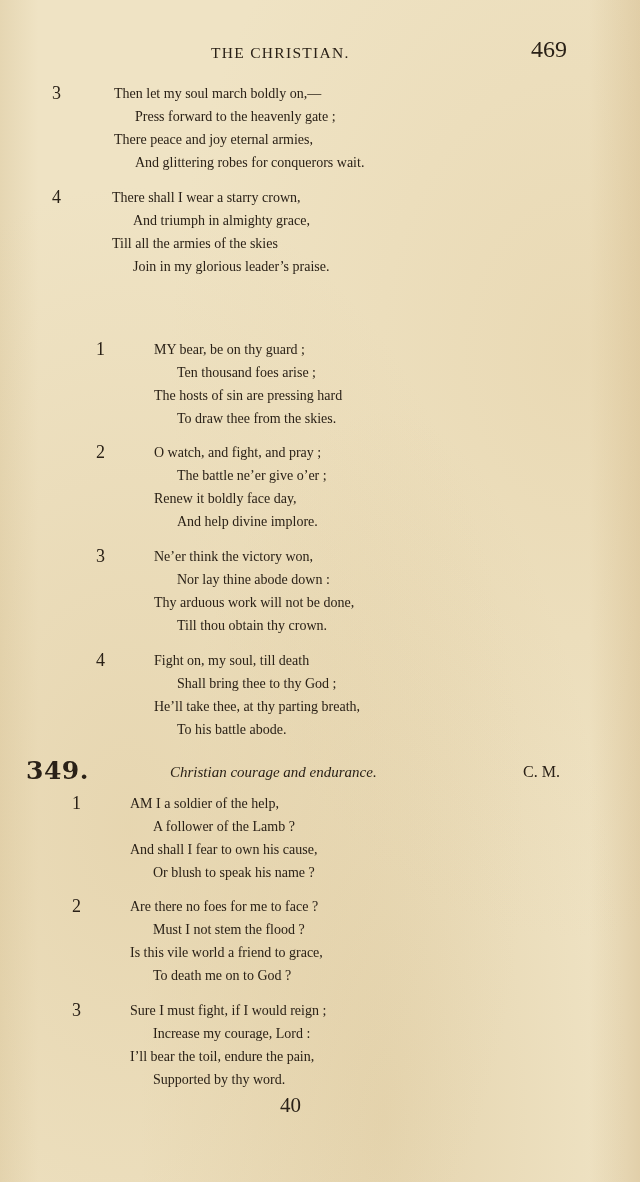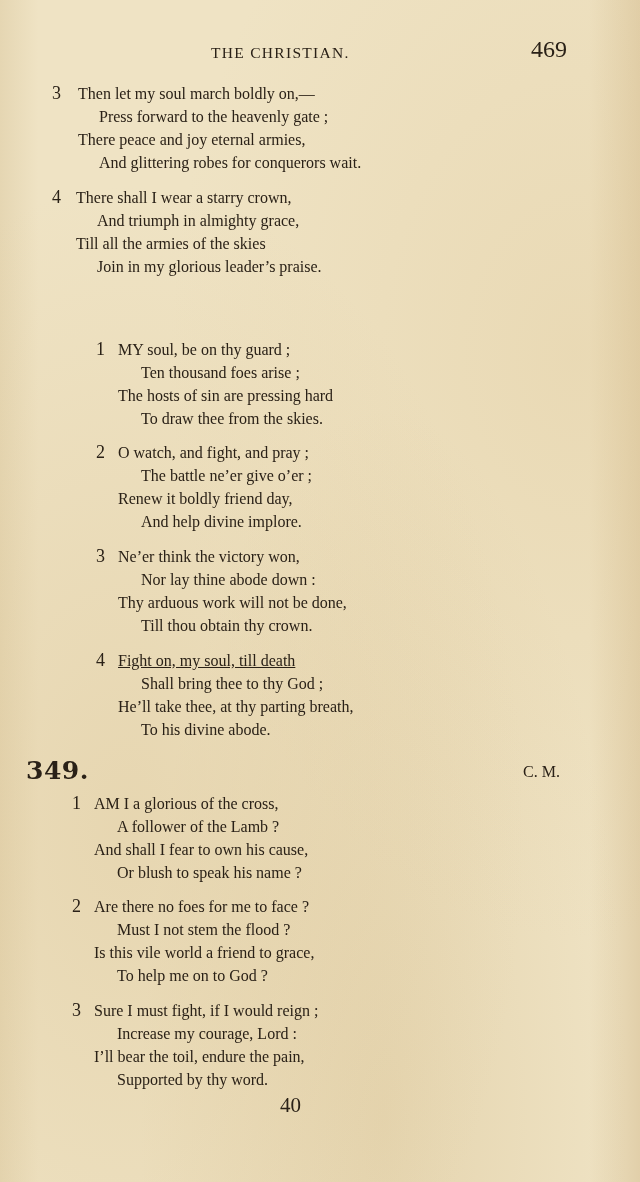--- a/index.html
+++ b/index.html
@@ -46,22 +46,23 @@
       top: 0px;
       font-size: 24px;
     }
     .stanza {
       position: absolute;
       left: 0;
     }
     .line {
       position: absolute;
       white-space: nowrap;
-      font-size: 16px;
+      font-size: 14px;
       line-height: 23px;
+      margin-left: 36px;
     }
     .vnum {
       position: absolute;
       font-size: 18px;
       line-height: 23px;
     }
     .hymn-head {
       position: absolute;
       left: 0;
       width: 640px;
@@ -118,69 +119,70 @@
     <span class="vnum" style="left:52px;top:0px;">4</span>
     <span class="line" style="left:76px;top:0px;">There shall I wear a starry crown,</span>
     <span class="line" style="left:97px;top:23px;">And triumph in almighty grace,</span>
     <span class="line" style="left:76px;top:46px;">Till all the armies of the skies</span>
     <span class="line" style="left:97px;top:69px;">Join in my glorious leader’s praise.</span>
   </div>
 
 
   <div class="stanza" style="top:338px;">
     <span class="vnum" style="left:96px;top:0px;">1</span>
-    <span class="line" style="left:118px;top:0px;">MY soul, be on thy guard ;</span>
+    <span class="line" style="left:118px;top:0px;">MY bear, be on thy guard ;</span>
     <span class="line" style="left:141px;top:23px;">Ten thousand foes arise ;</span>
     <span class="line" style="left:118px;top:46px;">The hosts of sin are pressing hard</span>
     <span class="line" style="left:141px;top:69px;">To draw thee from the skies.</span>
   </div>
 
   <div class="stanza" style="top:441px;">
     <span class="vnum" style="left:96px;top:0px;">2</span>
     <span class="line" style="left:118px;top:0px;">O watch, and fight, and pray ;</span>
     <span class="line" style="left:141px;top:23px;">The battle ne’er give o’er ;</span>
-    <span class="line" style="left:118px;top:46px;">Renew it boldly friend day,</span>
+    <span class="line" style="left:118px;top:46px;">Renew it boldly face day,</span>
     <span class="line" style="left:141px;top:69px;">And help divine implore.</span>
   </div>
 
   <div class="stanza" style="top:545px;">
     <span class="vnum" style="left:96px;top:0px;">3</span>
     <span class="line" style="left:118px;top:0px;text-align:right;">Ne’er think the victory won,</span>
     <span class="line" style="left:141px;top:23px;">Nor lay thine abode down :</span>
     <span class="line" style="left:118px;top:46px;">Thy arduous work will not be done,</span>
     <span class="line" style="left:141px;top:69px;">Till thou obtain thy crown.</span>
   </div>
 
   <div class="stanza" style="top:649px;">
     <span class="vnum" style="left:96px;top:0px;">4</span>
-    <span class="line" style="left:118px;top:0px;text-decoration:underline;">Fight on, my soul, till death</span>
+    <span class="line" style="left:118px;top:0px;">Fight on, my soul, till death</span>
     <span class="line" style="left:141px;top:23px;">Shall bring thee to thy God ;</span>
     <span class="line" style="left:118px;top:46px;">He’ll take thee, at thy parting breath,</span>
-    <span class="line" style="left:141px;top:69px;">To his divine abode.</span>
+    <span class="line" style="left:141px;top:69px;">To his battle abode.</span>
   </div>
 
   <div class="hymn-head" style="top:760px;">
     <span class="hymn-number">349.</span>
+    <span class="hymn-subject" style="left:170px;">Christian courage and endurance.</span>
     <span class="hymn-meter" style="left:523px;">C. M.</span>
   </div>
 
   <div class="stanza" style="top:792px;">
     <span class="vnum" style="left:72px;top:0px;">1</span>
-    <span class="line" style="left:94px;top:0px;">AM I a glorious of the cross,</span>
+    <span class="line" style="left:94px;top:0px;">AM I a soldier of the help,</span>
     <span class="line" style="left:117px;top:23px;">A follower of the Lamb ?</span>
     <span class="line" style="left:94px;top:46px;text-align:center;">And shall I fear to own his cause,</span>
     <span class="line" style="left:117px;top:69px;">Or blush to speak his name ?</span>
   </div>
 
   <div class="stanza" style="top:895px;">
     <span class="vnum" style="left:72px;top:0px;">2</span>
     <span class="line" style="left:94px;top:0px;">Are there no foes for me to face ?</span>
     <span class="line" style="left:117px;top:23px;">Must I not stem the flood ?</span>
     <span class="line" style="left:94px;top:46px;">Is this vile world a friend to grace,</span>
-    <span class="line" style="left:117px;top:69px;">To help me on to God ?</span>
+    <span class="line" style="left:117px;top:69px;">To death me on to God ?</span>
   </div>
 
   <div class="stanza" style="top:999px;">
     <span class="vnum" style="left:72px;top:0px;">3</span>
     <span class="line" style="left:94px;top:0px;">Sure I must fight, if I would reign ;</span>
     <span class="line" style="left:117px;top:23px;">Increase my courage, Lord :</span>
     <span class="line" style="left:94px;top:46px;">I’ll bear the toil, endure the pain,</span>
     <span class="line" style="left:117px;top:69px;">Supported by thy word.</span>
   </div>
 

